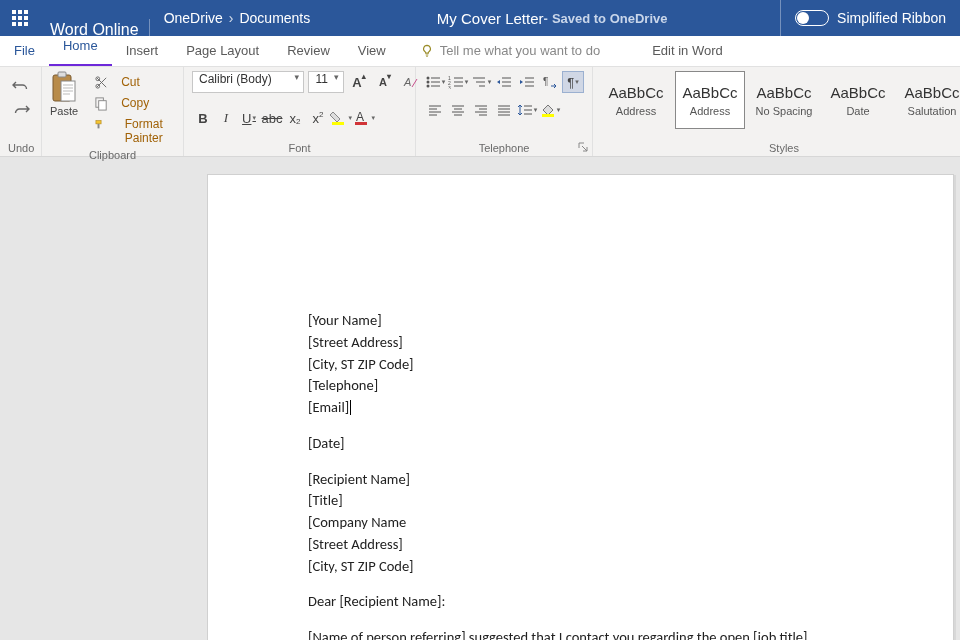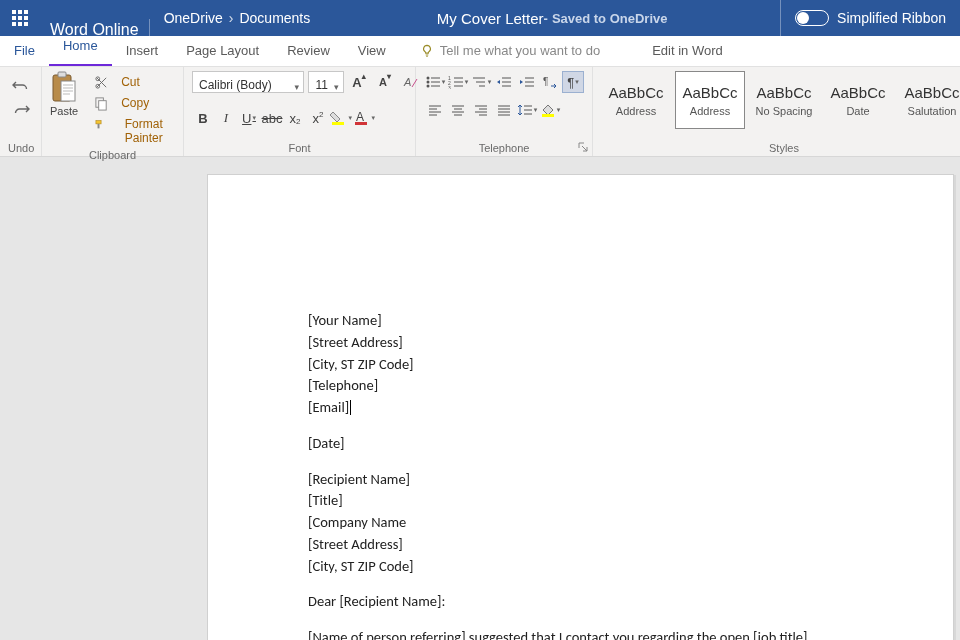--- a/index.html
+++ b/index.html
@@ -45,21 +45,21 @@
 
   .clipboard-group { }
   .paste-col { display:flex; flex-direction:column; align-items:flex-start; width:46px; cursor:pointer; }
   .paste-icon { width:28px; height:34px; }
   .paste-label { font-size: 11px; color:#444; }
   .clip-list { display:flex; flex-direction:column; gap:2px; font-size:12px; color:#555; padding-top:2px; }
   .clip-list .btn svg { width:15px;height:15px; }
 
   .font-group { width: 232px; }
   .font-row1 { display:flex; gap:4px; align-items:center; }
-  .combo { background:#fff; border:1px solid #c7c7c7; height:22px; display:flex; align-items:flex-end; padding:0 4px 0 6px; font-size:12px; color:#333; cursor:pointer; }
+  .combo { background:#fff; border:1px solid #c7c7c7; height:22px; display:flex; align-items:flex-start; padding:0 4px 0 6px; font-size:12px; color:#333; cursor:pointer; }
   .combo .arrow { margin-left:6px; font-size:9px; color:#666; }
   .font-name { width:112px; justify-content:space-between; }
   .font-size { width:36px; justify-content:center; }
   .font-row2 { display:flex; gap:1px; margin-top:8px; align-items:center; }
   .ico { width:22px; height:22px; display:flex; align-items:center; justify-content:center; cursor:pointer; font-size:13px; color:#444; }
   .ico .dd { font-size:7px; margin-left:1px; color:#666; }
   .aA { position:relative; font-weight:bold; }
   .aA .plus { font-size:8px; position:relative; top:-6px; }
 
   .para-group { }

